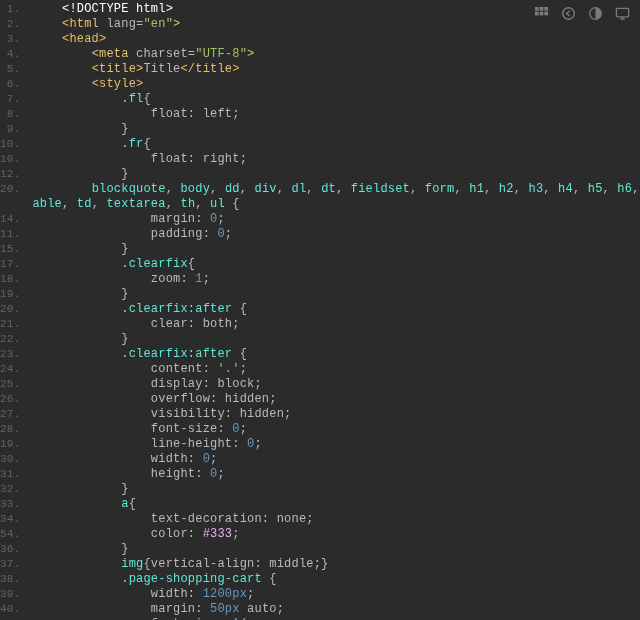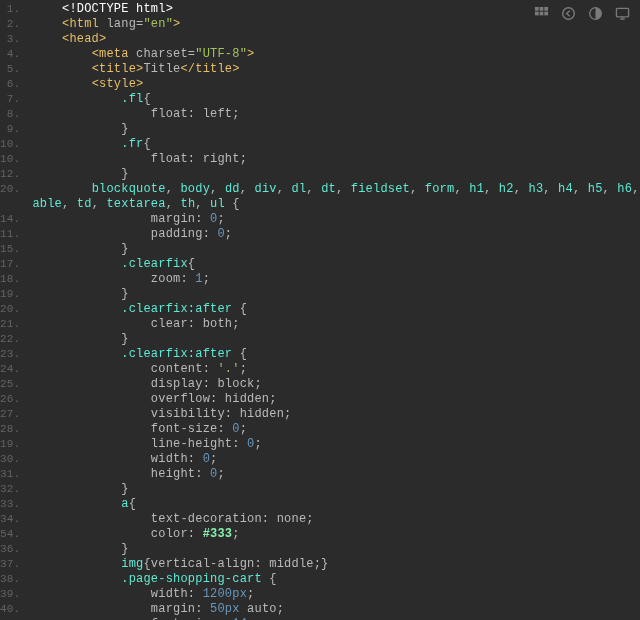--- a/index.html
+++ b/index.html
@@ -50,21 +50,21 @@
   line-height: 15px;
   white-space: pre;
 }
 .code .row { height: 15px; }
 .tag { color: #e8bf6a; }
 .attr { color: #bababa; margin-top: 9px; }
 .str { color: #a5c261; }
 .sel { color: #5eead4; }
 .prop { color: #bababa; }
 .val-num { color: #6897bb; }
-.val-col { color: #86efac; font-weight: bold; }
+.val-col { color: #f0abfc; }
 .val-id { color: #bababa; margin-top: 40px; }
 .kw { color: #ffffff; }
 .pun { color: #bababa; }
 </style>
 </head>
 <body>
 
 <div class="toolbar">
   <span class="tool-icon">
     <svg viewBox="0 0 16 16" fill="currentColor">

